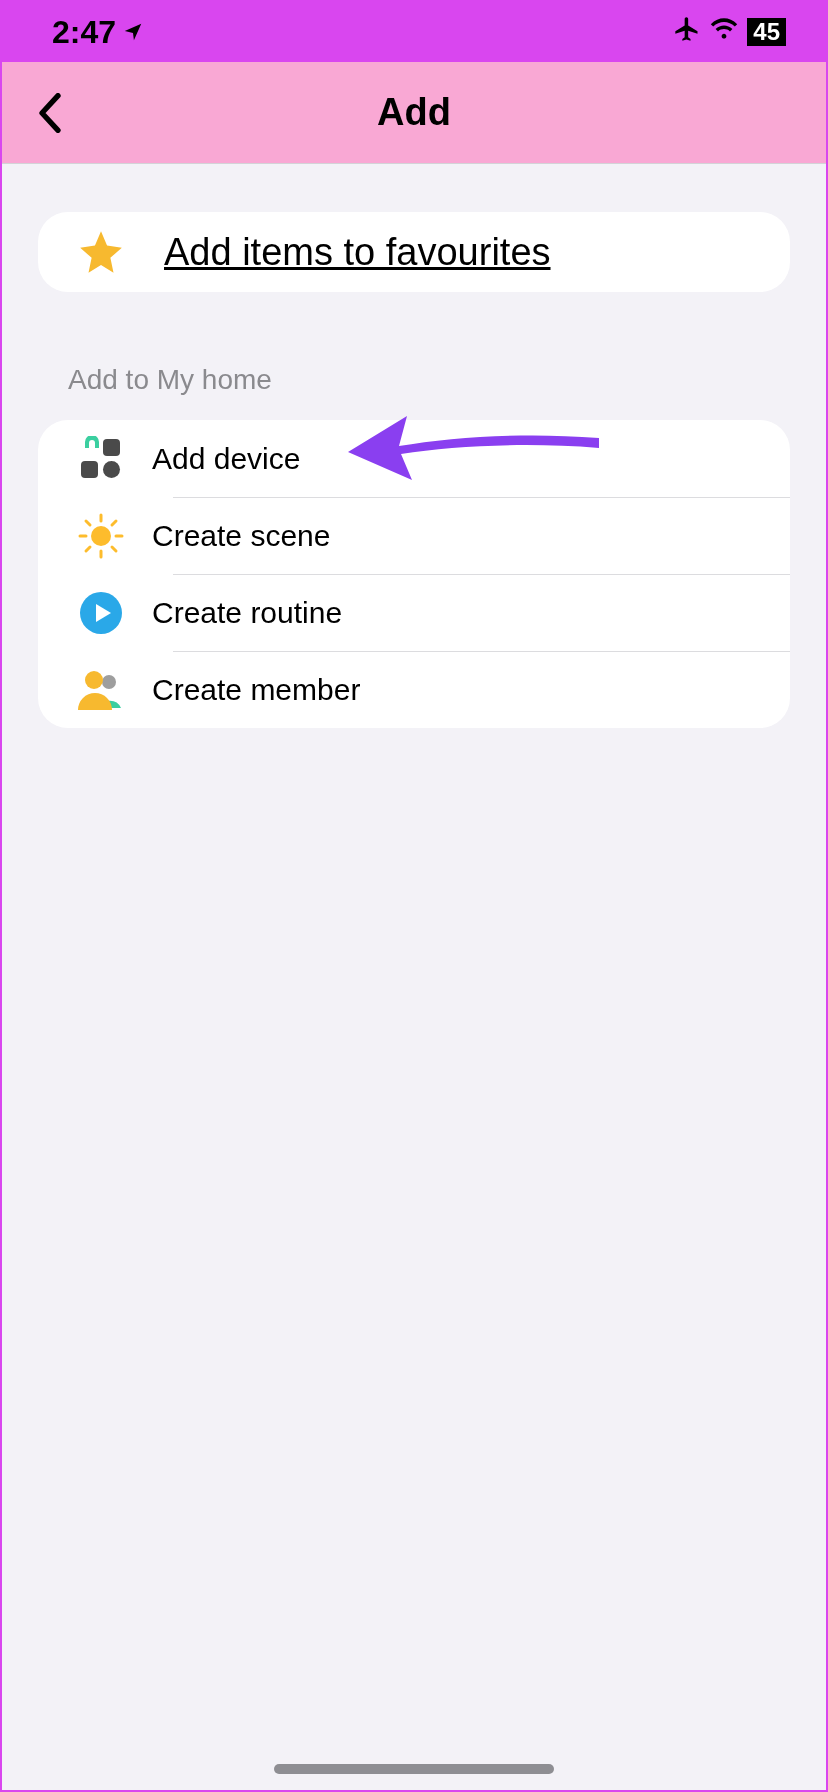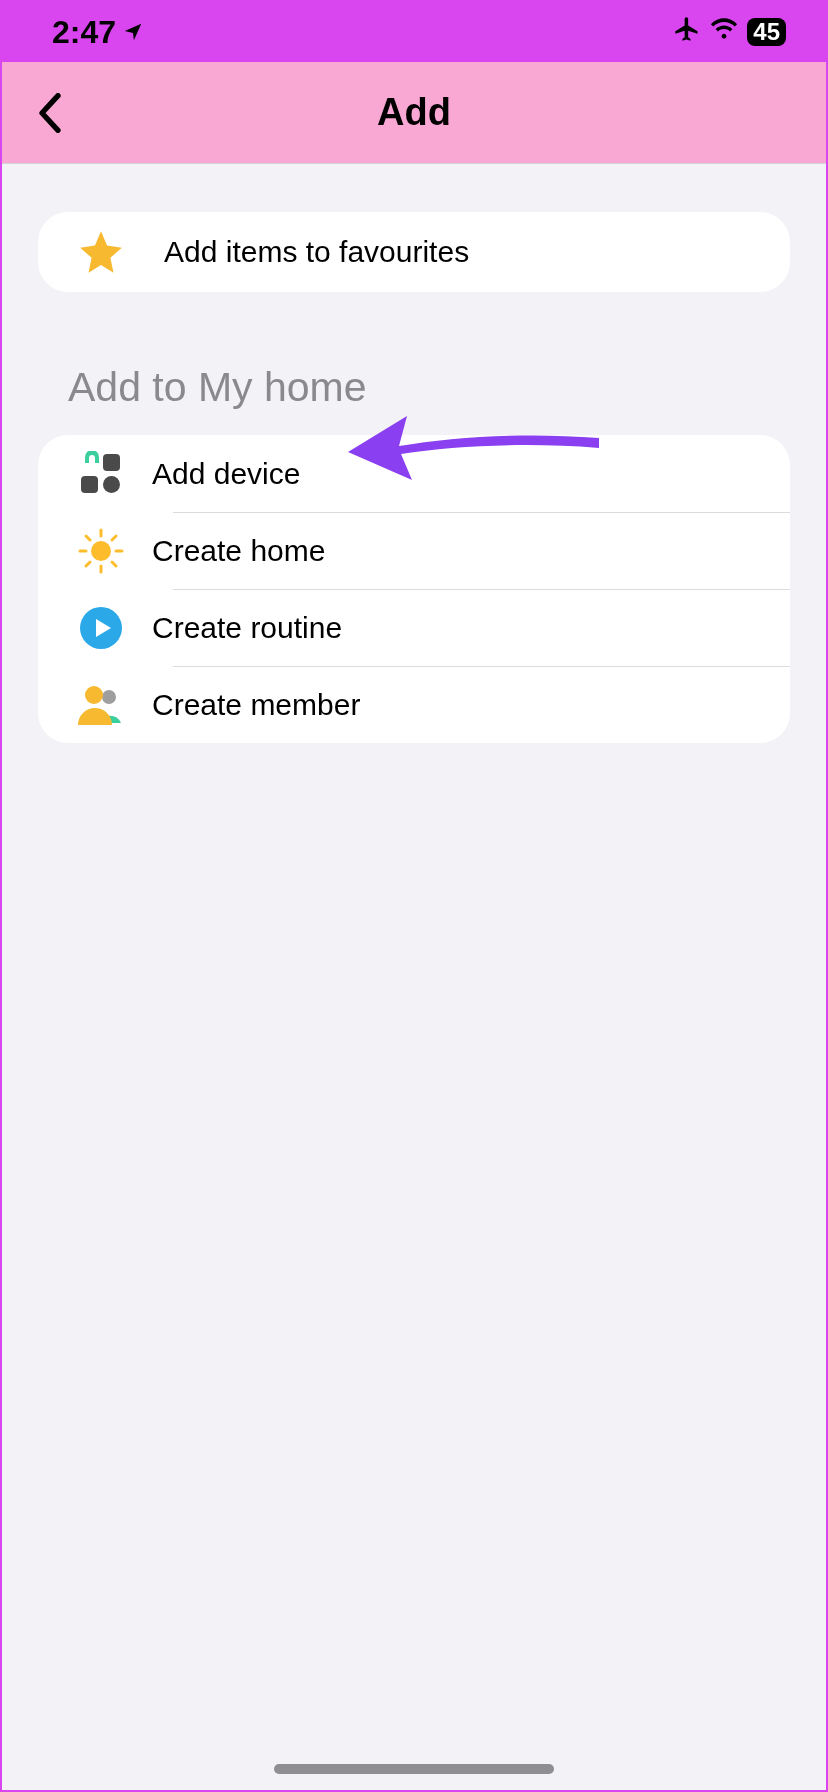--- a/index.html
+++ b/index.html
@@ -30,21 +30,21 @@
     }
     .status-right {
       display: flex;
       align-items: center;
       gap: 8px;
     }
     .airplane-icon, .wifi-icon { font-size: 28px; }
     .battery-pill {
       background: #000;
       color: #fff;
-      border-radius: 8px;
+      border-radius: 0;
       padding: 2px 6px;
       font-size: 24px;
       font-weight: 700;
       line-height: 1;
     }
     
     .nav-header {
       height: 102px;
       display: flex;
       align-items: center;
@@ -74,28 +74,29 @@
     .fav-card {
       background: #fff;
       border-radius: 30px;
       height: 80px;
       display: flex;
       align-items: center;
       padding: 0 20px;
       gap: 38px;
     }
     .fav-row-label {
-      font-size: 30px;
+      font-size: 38px;
       font-weight: 400;
+      text-decoration: underline;
     }
     .section-label {
       margin-top: 72px;
       margin-bottom: 24px;
       margin-left: 30px;
-      font-size: 41px;
+      font-size: 28px;
       color: #8a8a8e;
     }
     .list-card {
       background: #fff;
       border-radius: 30px;
       overflow: hidden;
     }
     .list-row {
       display: flex;
       align-items: center;
@@ -217,21 +218,21 @@
             <line x1="25" y1="40" x2="25" y2="46"></line>
             <line x1="4" y1="25" x2="10" y2="25"></line>
             <line x1="40" y1="25" x2="46" y2="25"></line>
             <line x1="10" y1="10" x2="14" y2="14"></line>
             <line x1="36" y1="36" x2="40" y2="40"></line>
             <line x1="10" y1="40" x2="14" y2="36"></line>
             <line x1="36" y1="14" x2="40" y2="10"></line>
           </g>
         </svg>
       </div>
-      <div class="row-label">Create home</div>
+      <div class="row-label">Create scene</div>
     </div>
 
     <div class="list-row">
       <div class="icon-slot">
         <svg width="46" height="46" viewBox="0 0 46 46">
           <circle cx="23" cy="23" r="21" fill="#2aa8e8"></circle>
           <path d="M18 14 L33 23 L18 32 Z" fill="#fff"></path>
         </svg>
       </div>
       <div class="row-label">Create routine</div>

